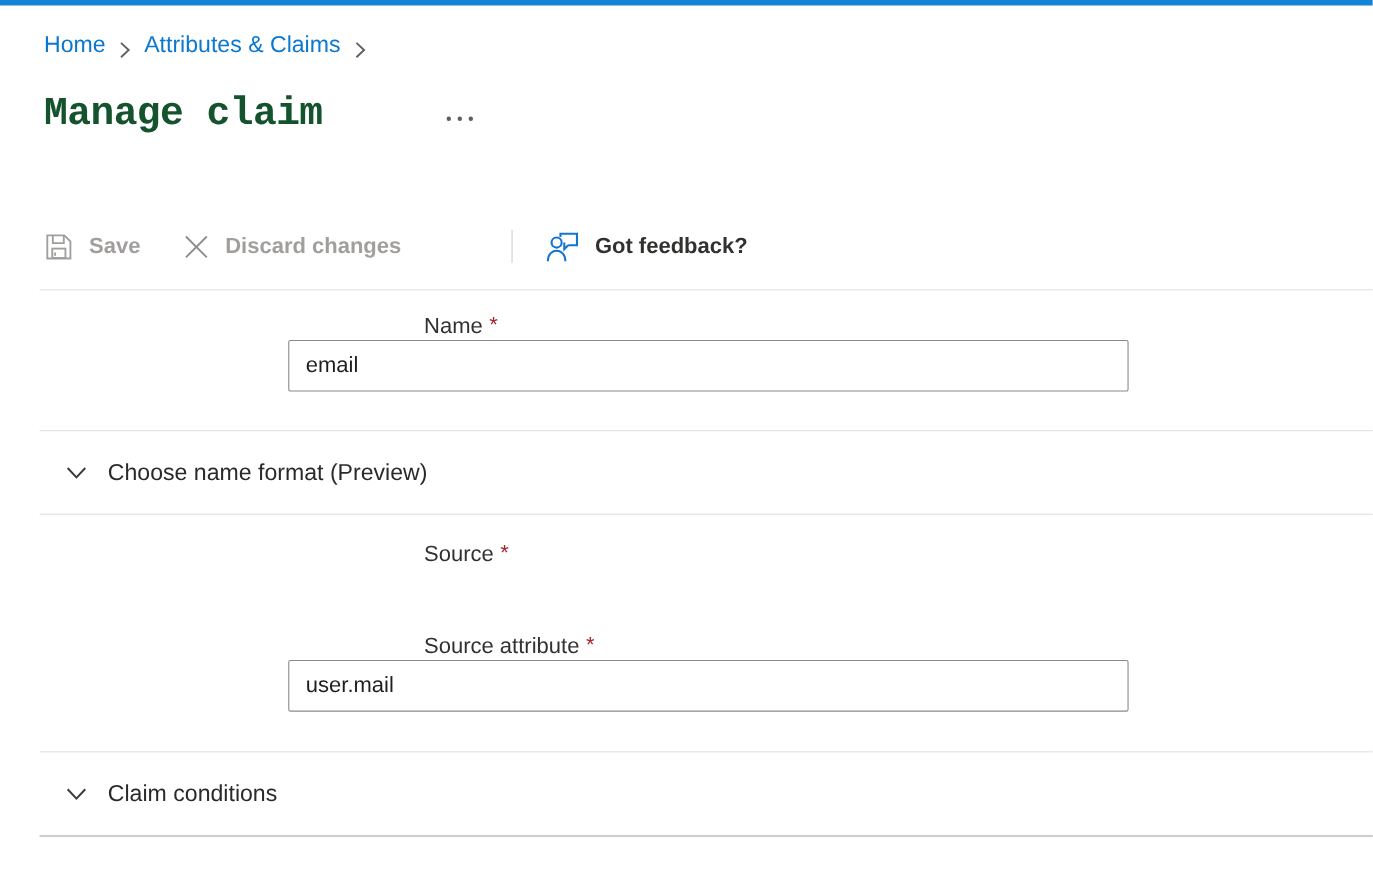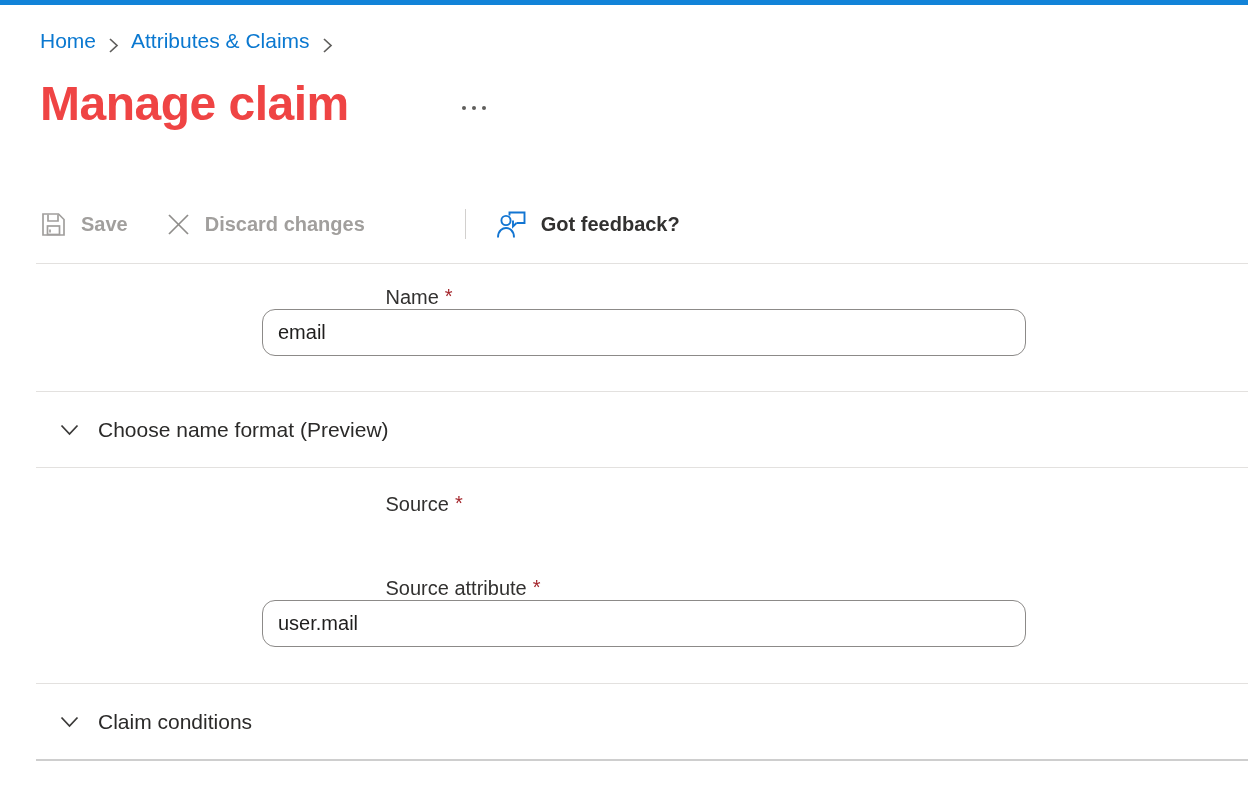--- a/index.html
+++ b/index.html
@@ -18,21 +18,21 @@
   .breadcrumb {
     padding-top: 23px;
     display: flex; align-items: flex-end; gap: 12px;
     font-size: 21px; line-height: 26px;
   }
   .crumb-link { color: #0a78d0; cursor: pointer; text-decoration: none; }
   .crumb-sep { display: flex; align-items: center; margin-top: 2px; }
 
   
   .title-row { margin-top: 24px; height: 50px; display: flex; align-items: center; }
-  .page-title { font-size: 48px; font-weight: 700; color: #ef4444; letter-spacing: -0.5px; margin: 0; }
+  .page-title { font-size: 36px; font-weight: 700; color: #14532d; letter-spacing: -0.5px; margin: 0; font-family: Liberation Mono, monospace; }
   .more-btn { margin-left: 112px; margin-top: 10px; display: flex; align-items: center; cursor: pointer; }
 
   
   .toolbar { margin-top: 76px; height: 40px; display: flex; align-items: center; font-size: 20px; font-weight: bold; }
   .tb-btn { display: flex; align-items: center; gap: 14px; cursor: pointer; }
   .tb-disabled { color: #a19f9d; }
   .tb-btn + .tb-btn { margin-left: 38px; }
   .tb-sep { width: 1px; height: 30px; background: #d2d0ce; margin: 0 30px 0 100px; }
   .tb-feedback { color: #323130; }
 
@@ -45,21 +45,21 @@
   
   .row { display: flex; align-items: center; flex-direction: column; }
   .row-name { margin-top: 22px; }
   .row-namespace { margin-top: 32px; }
   .row-source { margin-top: 25px; height: 44px; }
   .row-source-attr { margin-top: 40px; }
   .field-label { width: 517px; flex-shrink: 0; font-size: 20px; color: #323130; }
   .req { color: #a4262c; margin-left: 6px; position: relative; top: -1px; }
   .text-input {
     width: 764px; height: 47px;
-    border: 1.5px solid #8c8a88; border-radius: 13px;
+    border: 1.5px solid #8c8a88; border-radius: 2px;
     font-family: "Liberation Sans", sans-serif;
     font-size: 20px; color: #1f1e1d;
     padding: 0 15px; outline: none; background: #fff;
   }
   .text-input::placeholder { color: #6e6d6b; opacity: 1; }
 
   
   .section-row { height: 75px; display: flex; align-items: center; cursor: pointer; }
   .section-chevron { margin-left: 20px; display: flex; align-items: center; }
   .section-label { margin-left: 19px; font-size: 21px; color: #2b2a29; }

